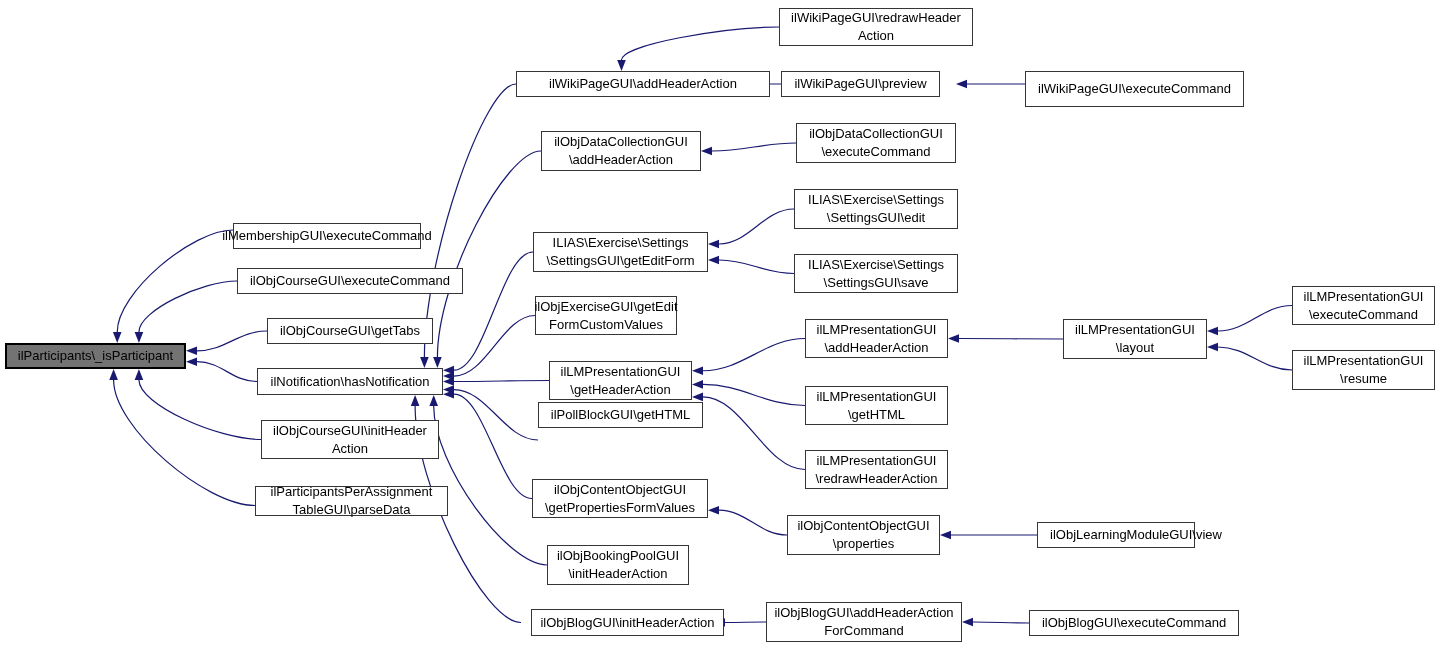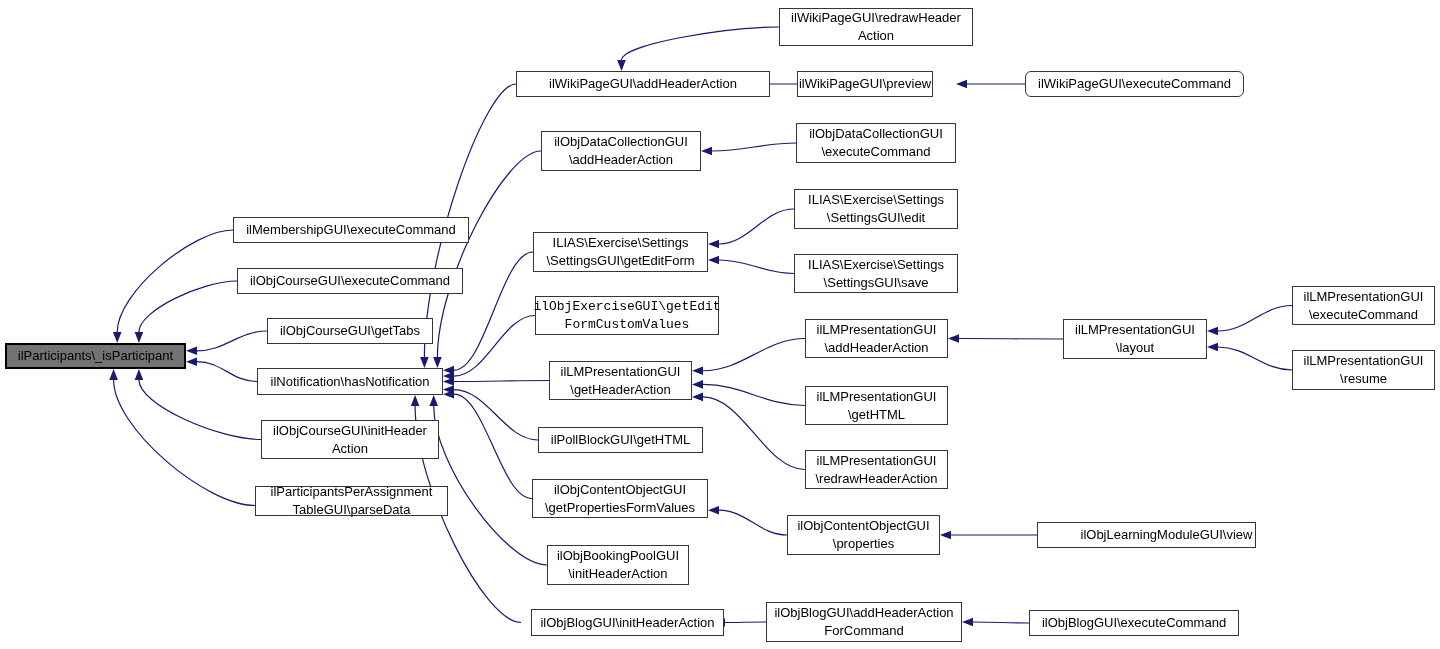--- a/index.html
+++ b/index.html
@@ -166,21 +166,21 @@
       </g>
       <g>
         <path d="M 1029 623 C 1005.55 623, 996.45 622, 973 622" fill="none" stroke="#191970" stroke-width="1.2"></path>
         <polygon points="962,622 973,617.7 973,626.3" fill="#191970"></polygon>
       </g>
     </svg>
   <div id="nodes">
       <div class="node highlighted" style="left: 5px; top: 343px; width: 181px; height: 26px;">
         <span>ilParticipants\_isParticipant</span>
       </div>
-      <div class="node" style="left: 233px; top: 217px; width: 236px; height: 26px;">
+      <div class="node" style="left: 233px; top: 223px; width: 188px; height: 26px;">
         <span>ilMembershipGUI\executeCommand</span>
       </div>
       <div class="node" style="left: 237px; top: 268px; width: 226px; height: 26px;">
         <span>ilObjCourseGUI\executeCommand</span>
       </div>
       <div class="node" style="left: 267px; top: 318px; width: 166px; height: 26px;">
         <span>ilObjCourseGUI\getTabs</span>
       </div>
       <div class="node" style="left: 257px; top: 368px; width: 186px; height: 27px;">
         <span>ilNotification\hasNotification</span>
@@ -193,24 +193,24 @@
         <span>ilParticipantsPerAssignment</span>
         <span>TableGUI\parseData</span>
       </div>
       <div class="node" style="left: 779px; top: 8px; width: 194px; height: 38px;">
         <span>ilWikiPageGUI\redrawHeader</span>
         <span>Action</span>
       </div>
       <div class="node" style="left: 516px; top: 71px; width: 254px; height: 26px;">
         <span>ilWikiPageGUI\addHeaderAction</span>
       </div>
-      <div class="node" style="left: 797px; top: 71px; width: 136px; height: 26px;">
+      <div class="node" style="left: 781px; top: 71px; width: 159px; height: 26px;">
         <span>ilWikiPageGUI\preview</span>
       </div>
-      <div class="node" style="left: 1025px; top: 71px; width: 219px; height: 26px; border-radius: 6px;">
+      <div class="node" style="left: 1025px; top: 71px; width: 219px; height: 36px;">
         <span>ilWikiPageGUI\executeCommand</span>
       </div>
       <div class="node" style="left: 541px; top: 131px; width: 160px; height: 40px;">
         <span>ilObjDataCollectionGUI</span>
         <span>\addHeaderAction</span>
       </div>
       <div class="node" style="left: 796px; top: 123px; width: 160px; height: 40px;">
         <span>ilObjDataCollectionGUI</span>
         <span>\executeCommand</span>
       </div>
@@ -219,37 +219,37 @@
         <span>\SettingsGUI\edit</span>
       </div>
       <div class="node" style="left: 533px; top: 232px; width: 175px; height: 40px;">
         <span>ILIAS\Exercise\Settings</span>
         <span>\SettingsGUI\getEditForm</span>
       </div>
       <div class="node" style="left: 794px; top: 254px; width: 164px; height: 39px;">
         <span>ILIAS\Exercise\Settings</span>
         <span>\SettingsGUI\save</span>
       </div>
-      <div class="node" style="left: 535px; top: 296px; width: 184px; height: 39px; font-family: Liberation Mono, monospace;">
+      <div class="node" style="left: 535px; top: 296px; width: 142px; height: 39px;">
         <span>ilObjExerciseGUI\getEdit</span>
         <span>FormCustomValues</span>
       </div>
       <div class="node" style="left: 805px; top: 319px; width: 143px; height: 39px;">
         <span>ilLMPresentationGUI</span>
         <span>\addHeaderAction</span>
       </div>
       <div class="node" style="left: 549px; top: 361px; width: 143px; height: 39px;">
         <span>ilLMPresentationGUI</span>
         <span>\getHeaderAction</span>
       </div>
       <div class="node" style="left: 805px; top: 386px; width: 143px; height: 39px;">
         <span>ilLMPresentationGUI</span>
         <span>\getHTML</span>
       </div>
-      <div class="node" style="left: 538px; top: 427px; width: 165px; height: 26px;">
+      <div class="node" style="left: 538px; top: 402px; width: 165px; height: 26px;">
         <span>ilPollBlockGUI\getHTML</span>
       </div>
       <div class="node" style="left: 805px; top: 450px; width: 143px; height: 39px;">
         <span>ilLMPresentationGUI</span>
         <span>\redrawHeaderAction</span>
       </div>
       <div class="node" style="left: 532px; top: 479px; width: 176px; height: 39px;">
         <span>ilObjContentObjectGUI</span>
         <span>\getPropertiesFormValues</span>
       </div>
@@ -266,21 +266,21 @@
         <span>\resume</span>
       </div>
       <div class="node" style="left: 787px; top: 515px; width: 153px; height: 40px;">
         <span>ilObjContentObjectGUI</span>
         <span>\properties</span>
       </div>
       <div class="node" style="left: 547px; top: 545px; width: 142px; height: 40px;">
         <span>ilObjBookingPoolGUI</span>
         <span>\initHeaderAction</span>
       </div>
-      <div class="node" style="left: 1037px; top: 522px; width: 219px; height: 26px; padding-left: 40px;">
+      <div class="node" style="left: 1037px; top: 522px; width: 158px; height: 26px; padding-left: 40px;">
         <span>ilObjLearningModuleGUI\view</span>
       </div>
       <div class="node" style="left: 515px; top: 609px; width: 193px; height: 27px; margin-left: 16px;">
         <span>ilObjBlogGUI\initHeaderAction</span>
       </div>
       <div class="node" style="left: 766px; top: 602px; width: 196px; height: 40px;">
         <span>ilObjBlogGUI\addHeaderAction</span>
         <span>ForCommand</span>
       </div>
       <div class="node" style="left: 1029px; top: 610px; width: 210px; height: 26px;">

